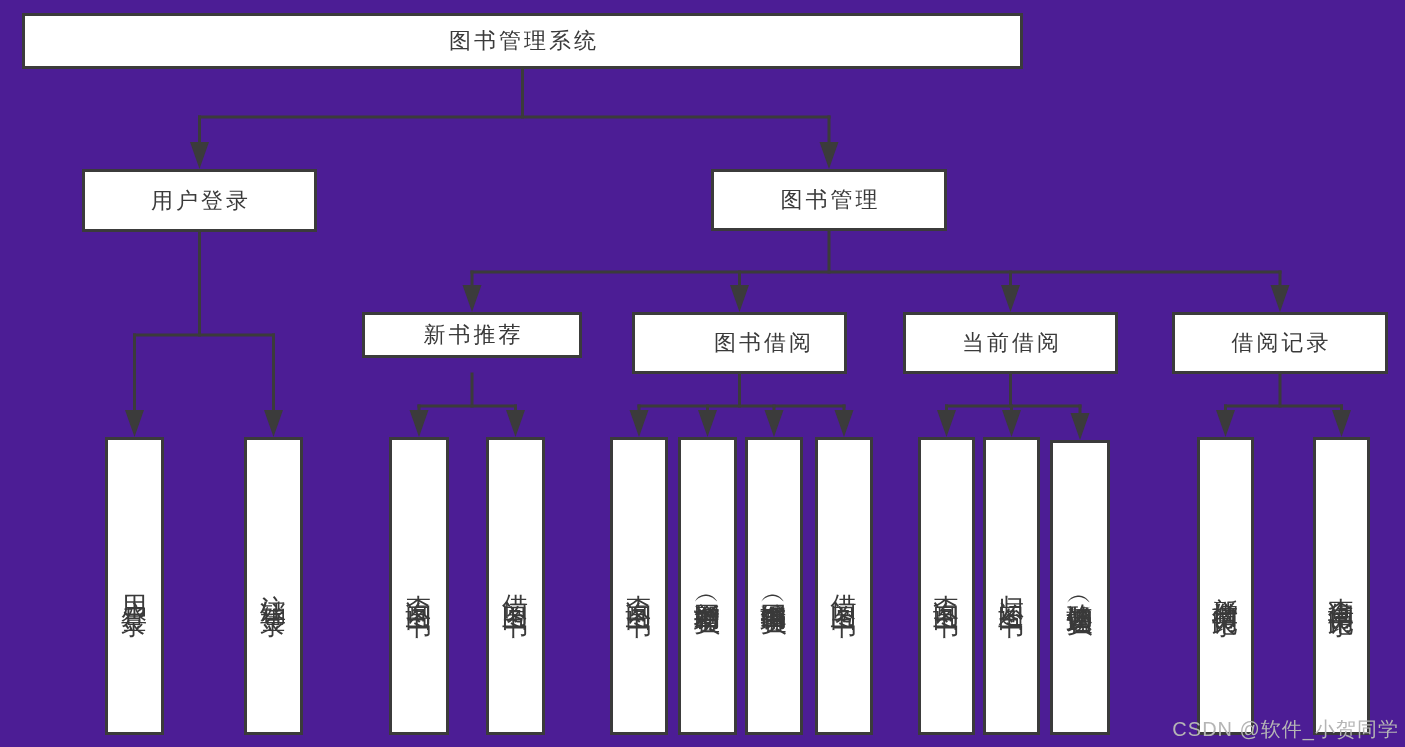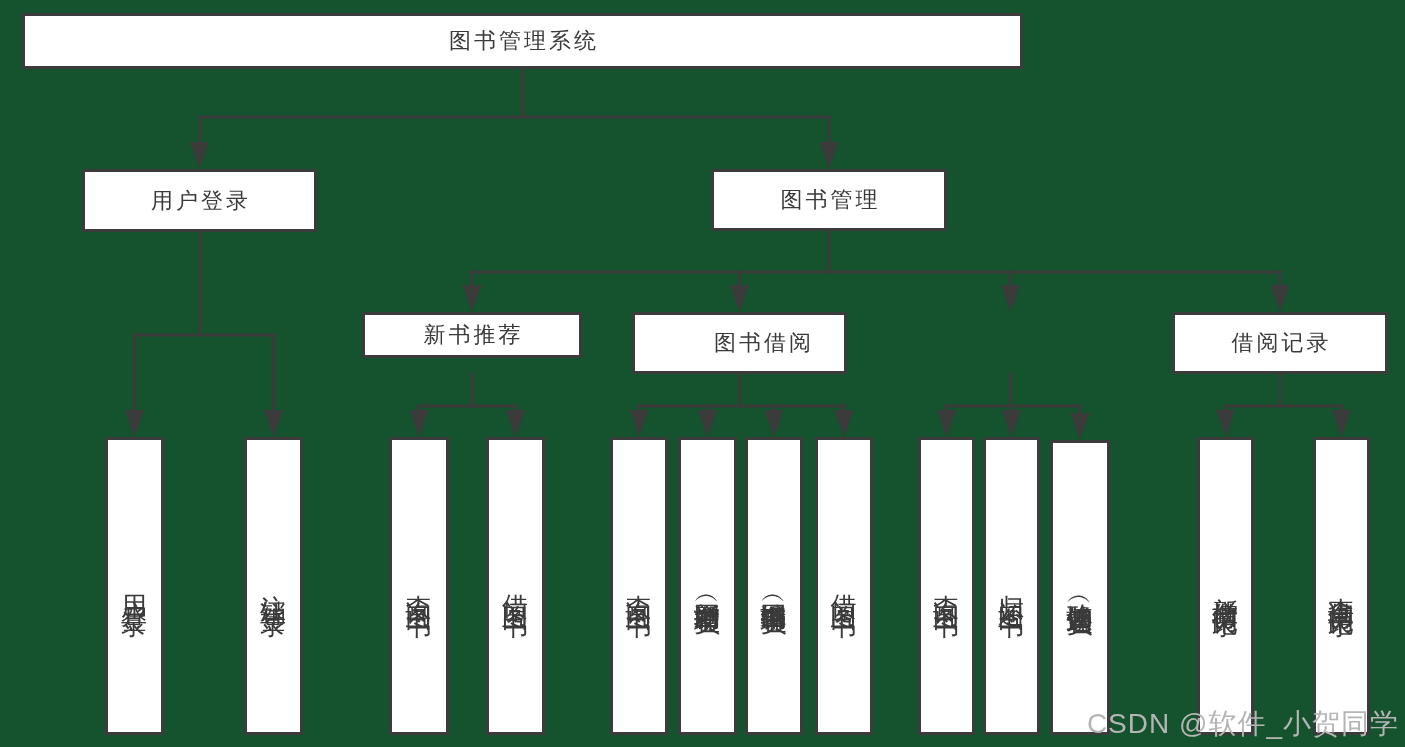--- a/index.html
+++ b/index.html
@@ -34,30 +34,30 @@
     writing-mode:vertical-rl;
     text-orientation:mixed;
     font-size:26px;
     line-height:1;
     white-space:nowrap;
   }
   .watermark{
     position:absolute;
     right:6px;
     bottom:4px;
-    font-size:28px;
+    font-size:20px;
     letter-spacing:1px;
     color:#b5b5b5;
     white-space:nowrap;
   }
 </style>
 </head>
 <body>
 
-<div id="canvas" style="--line: #3b3b3b; --text: #3a3a3a; background: #14532d;">
+<div id="canvas" style="--line: #3b3b3b; --text: #3a3a3a; background: #4c1d95;">
   <svg id="connectors" xmlns="http://www.w3.org/2000/svg">
       <line x1="522.5" y1="69" x2="522.5" y2="117" stroke="#3b3b3b" stroke-width="3" stroke-linecap="square"></line>
       <line x1="199.5" y1="117" x2="829" y2="117" stroke="#3b3b3b" stroke-width="3" stroke-linecap="square"></line>
       <line x1="199.5" y1="117" x2="199.5" y2="146" stroke="#3b3b3b" stroke-width="3" stroke-linecap="square"></line>
       <polygon points="199.5,169 190,142 209,142" fill="#3b3b3b"></polygon>
       <line x1="829" y1="117" x2="829" y2="146" stroke="#3b3b3b" stroke-width="3" stroke-linecap="square"></line>
       <polygon points="829,169 819.5,142 838.5,142" fill="#3b3b3b"></polygon>
       <line x1="199.5" y1="232" x2="199.5" y2="335" stroke="#3b3b3b" stroke-width="3" stroke-linecap="square"></line>
       <line x1="134.5" y1="335" x2="273.5" y2="335" stroke="#3b3b3b" stroke-width="3" stroke-linecap="square"></line>
       <line x1="134.5" y1="335" x2="134.5" y2="414" stroke="#3b3b3b" stroke-width="3" stroke-linecap="square"></line>
@@ -120,20 +120,23 @@
       </div>
       <div class="node node-v" style="left: 244px; top: 437px; width: 59px; height: 298px;">
         <span style="letter-spacing: 6px;">注销登录</span>
       </div>
       <div class="node node-h" style="left: 362px; top: 312px; width: 220px; height: 46px;">
         <span>新书推荐</span>
       </div>
       <div class="node node-h" style="left: 632px; top: 312px; width: 215px; height: 62px; padding-left: 46px;">
         <span>图书借阅</span>
       </div>
+      <div class="node node-h" style="left: 903px; top: 312px; width: 215px; height: 62px;">
+        <span>当前借阅</span>
+      </div>
       <div class="node node-h" style="left: 1172px; top: 312px; width: 216px; height: 62px;">
         <span>借阅记录</span>
       </div>
       <div class="node node-v" style="left: 389px; top: 437px; width: 60px; height: 298px;">
         <span style="letter-spacing: 6px;">查询图书</span>
       </div>
       <div class="node node-v" style="left: 486px; top: 437px; width: 59px; height: 298px;">
         <span style="letter-spacing: 6px;">借阅图书</span>
       </div>
       <div class="node node-v" style="left: 610px; top: 437px; width: 58px; height: 298px;">

